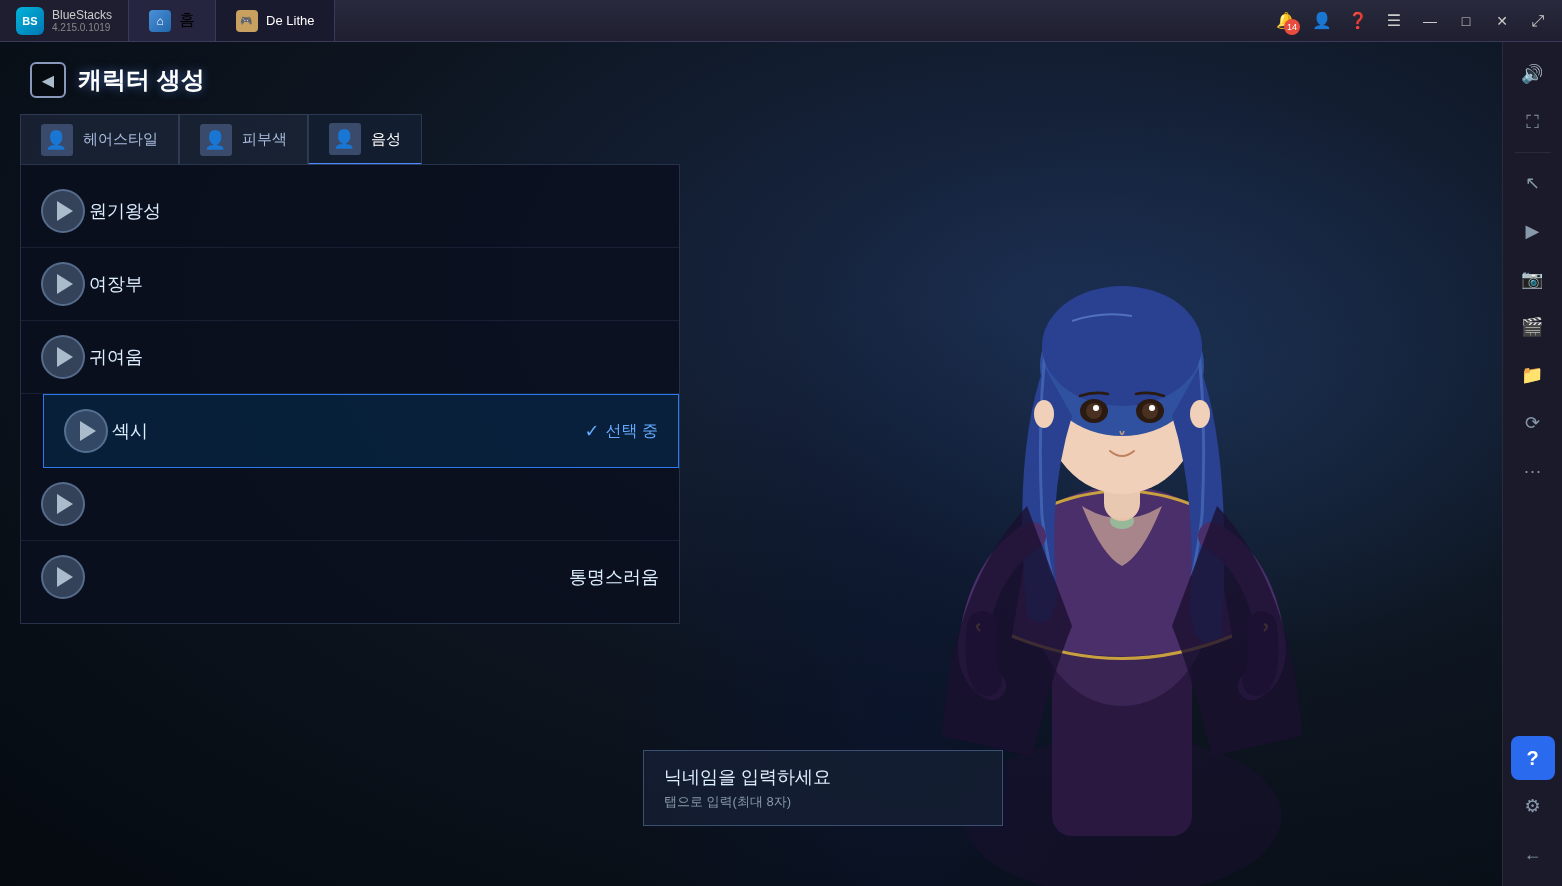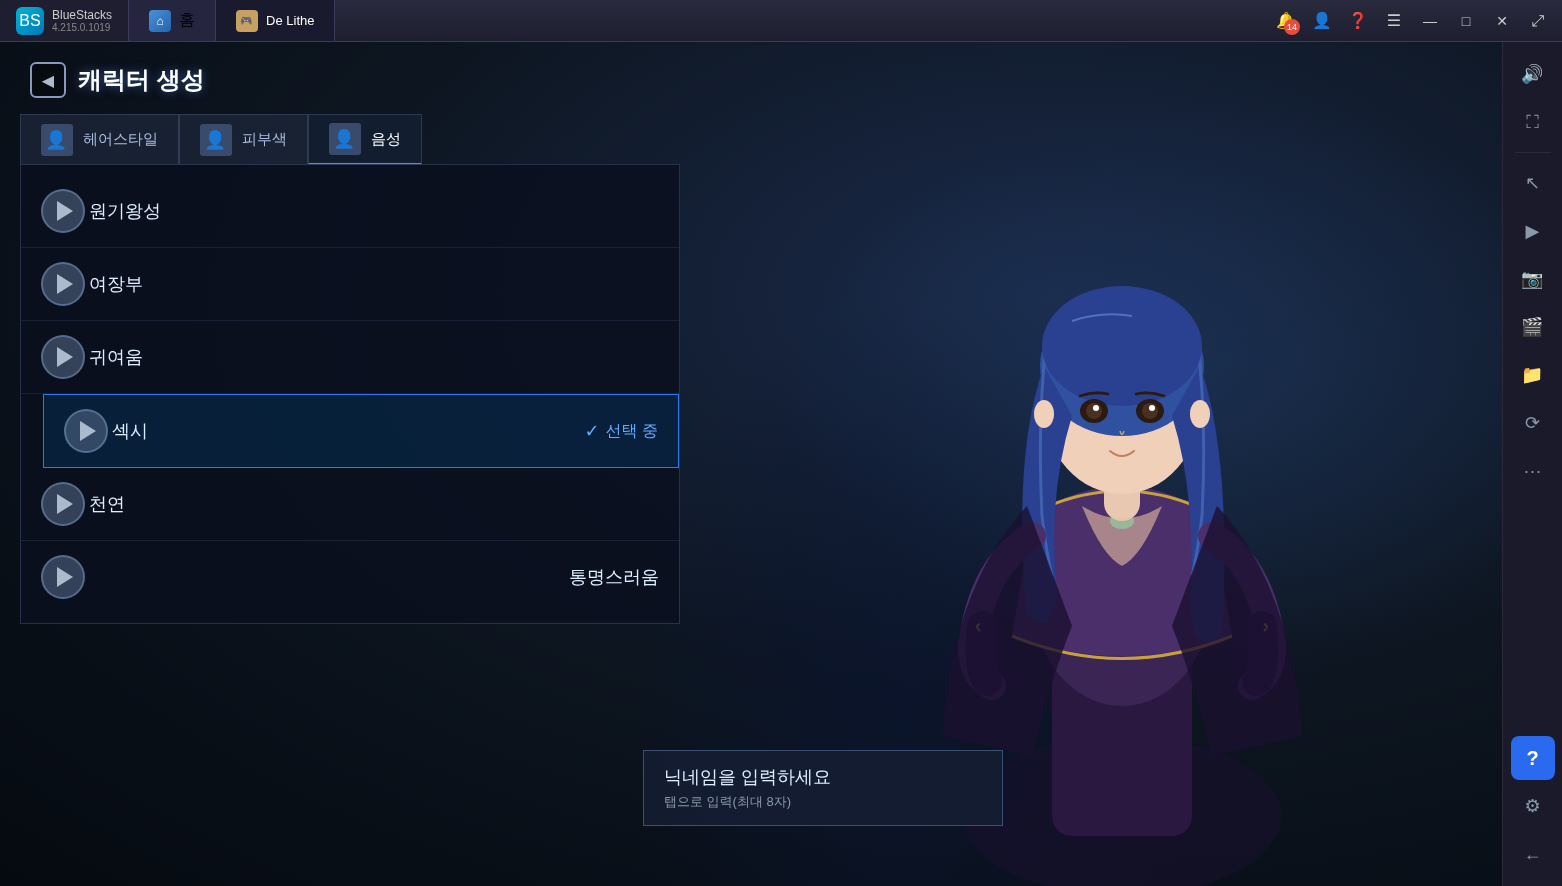--- a/index.html
+++ b/index.html
@@ -39,22 +39,22 @@
     }
     .bluestacks-logo {
       width: 28px;
       height: 28px;
       background: linear-gradient(135deg, #00b4d8, #0077b6);
       border-radius: 6px;
       display: flex;
       align-items: center;
       justify-content: center;
       color: white;
-      font-size: 16px;
-      font-weight: normal;
+      font-size: 11px;
+      font-weight: bold;
     }
     .bluestacks-name {
       color: #ccc;
       font-size: 12px;
     }
     .bluestacks-version {
       color: #888;
       font-size: 10px;
     }
     .home-tab {
@@ -500,21 +500,20 @@
         <div class="selected-badge">
           <span class="check-icon">✓</span>
           <span>선택 중</span>
         </div>
       </div>
 
       <div class="voice-item">
         <div class="play-btn">
           <div class="play-icon"></div>
         </div>
-        <span class="voice-name">천연</span>
       </div>
 
       <div class="voice-item">
         <div class="play-btn">
           <div class="play-icon"></div>
         </div>
         <span class="voice-name">통명스러움</span>
       </div>
 
     </div>

